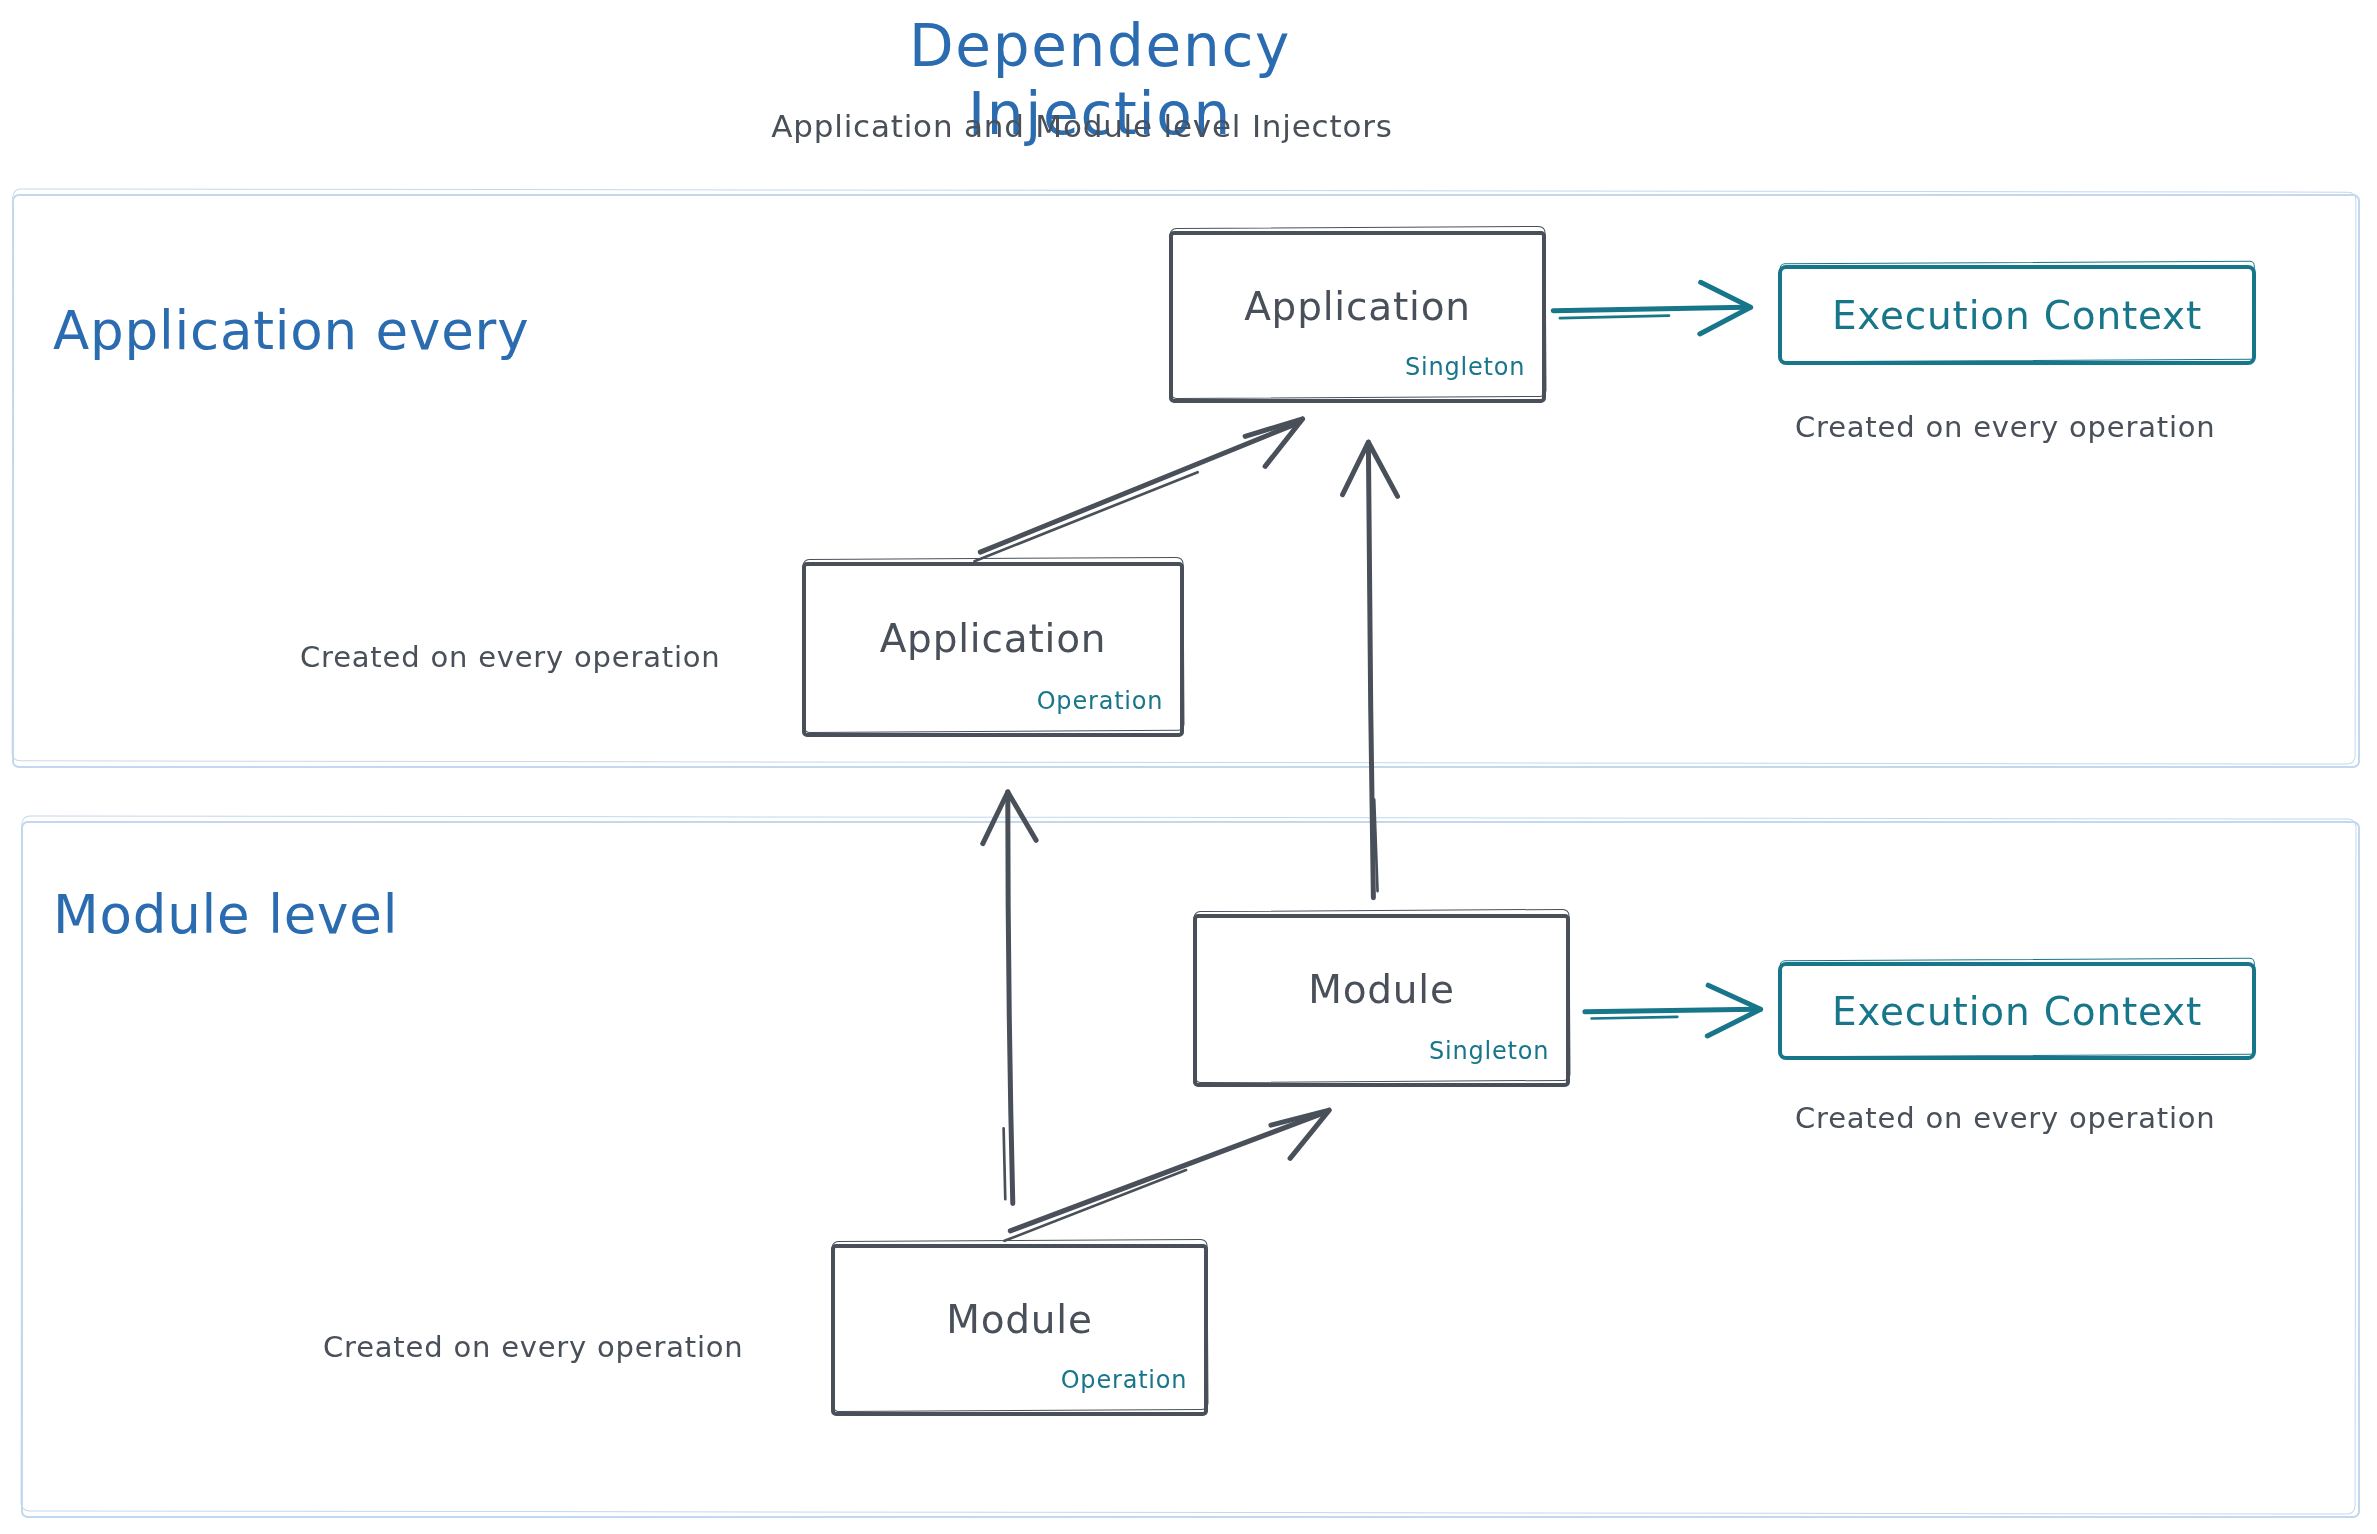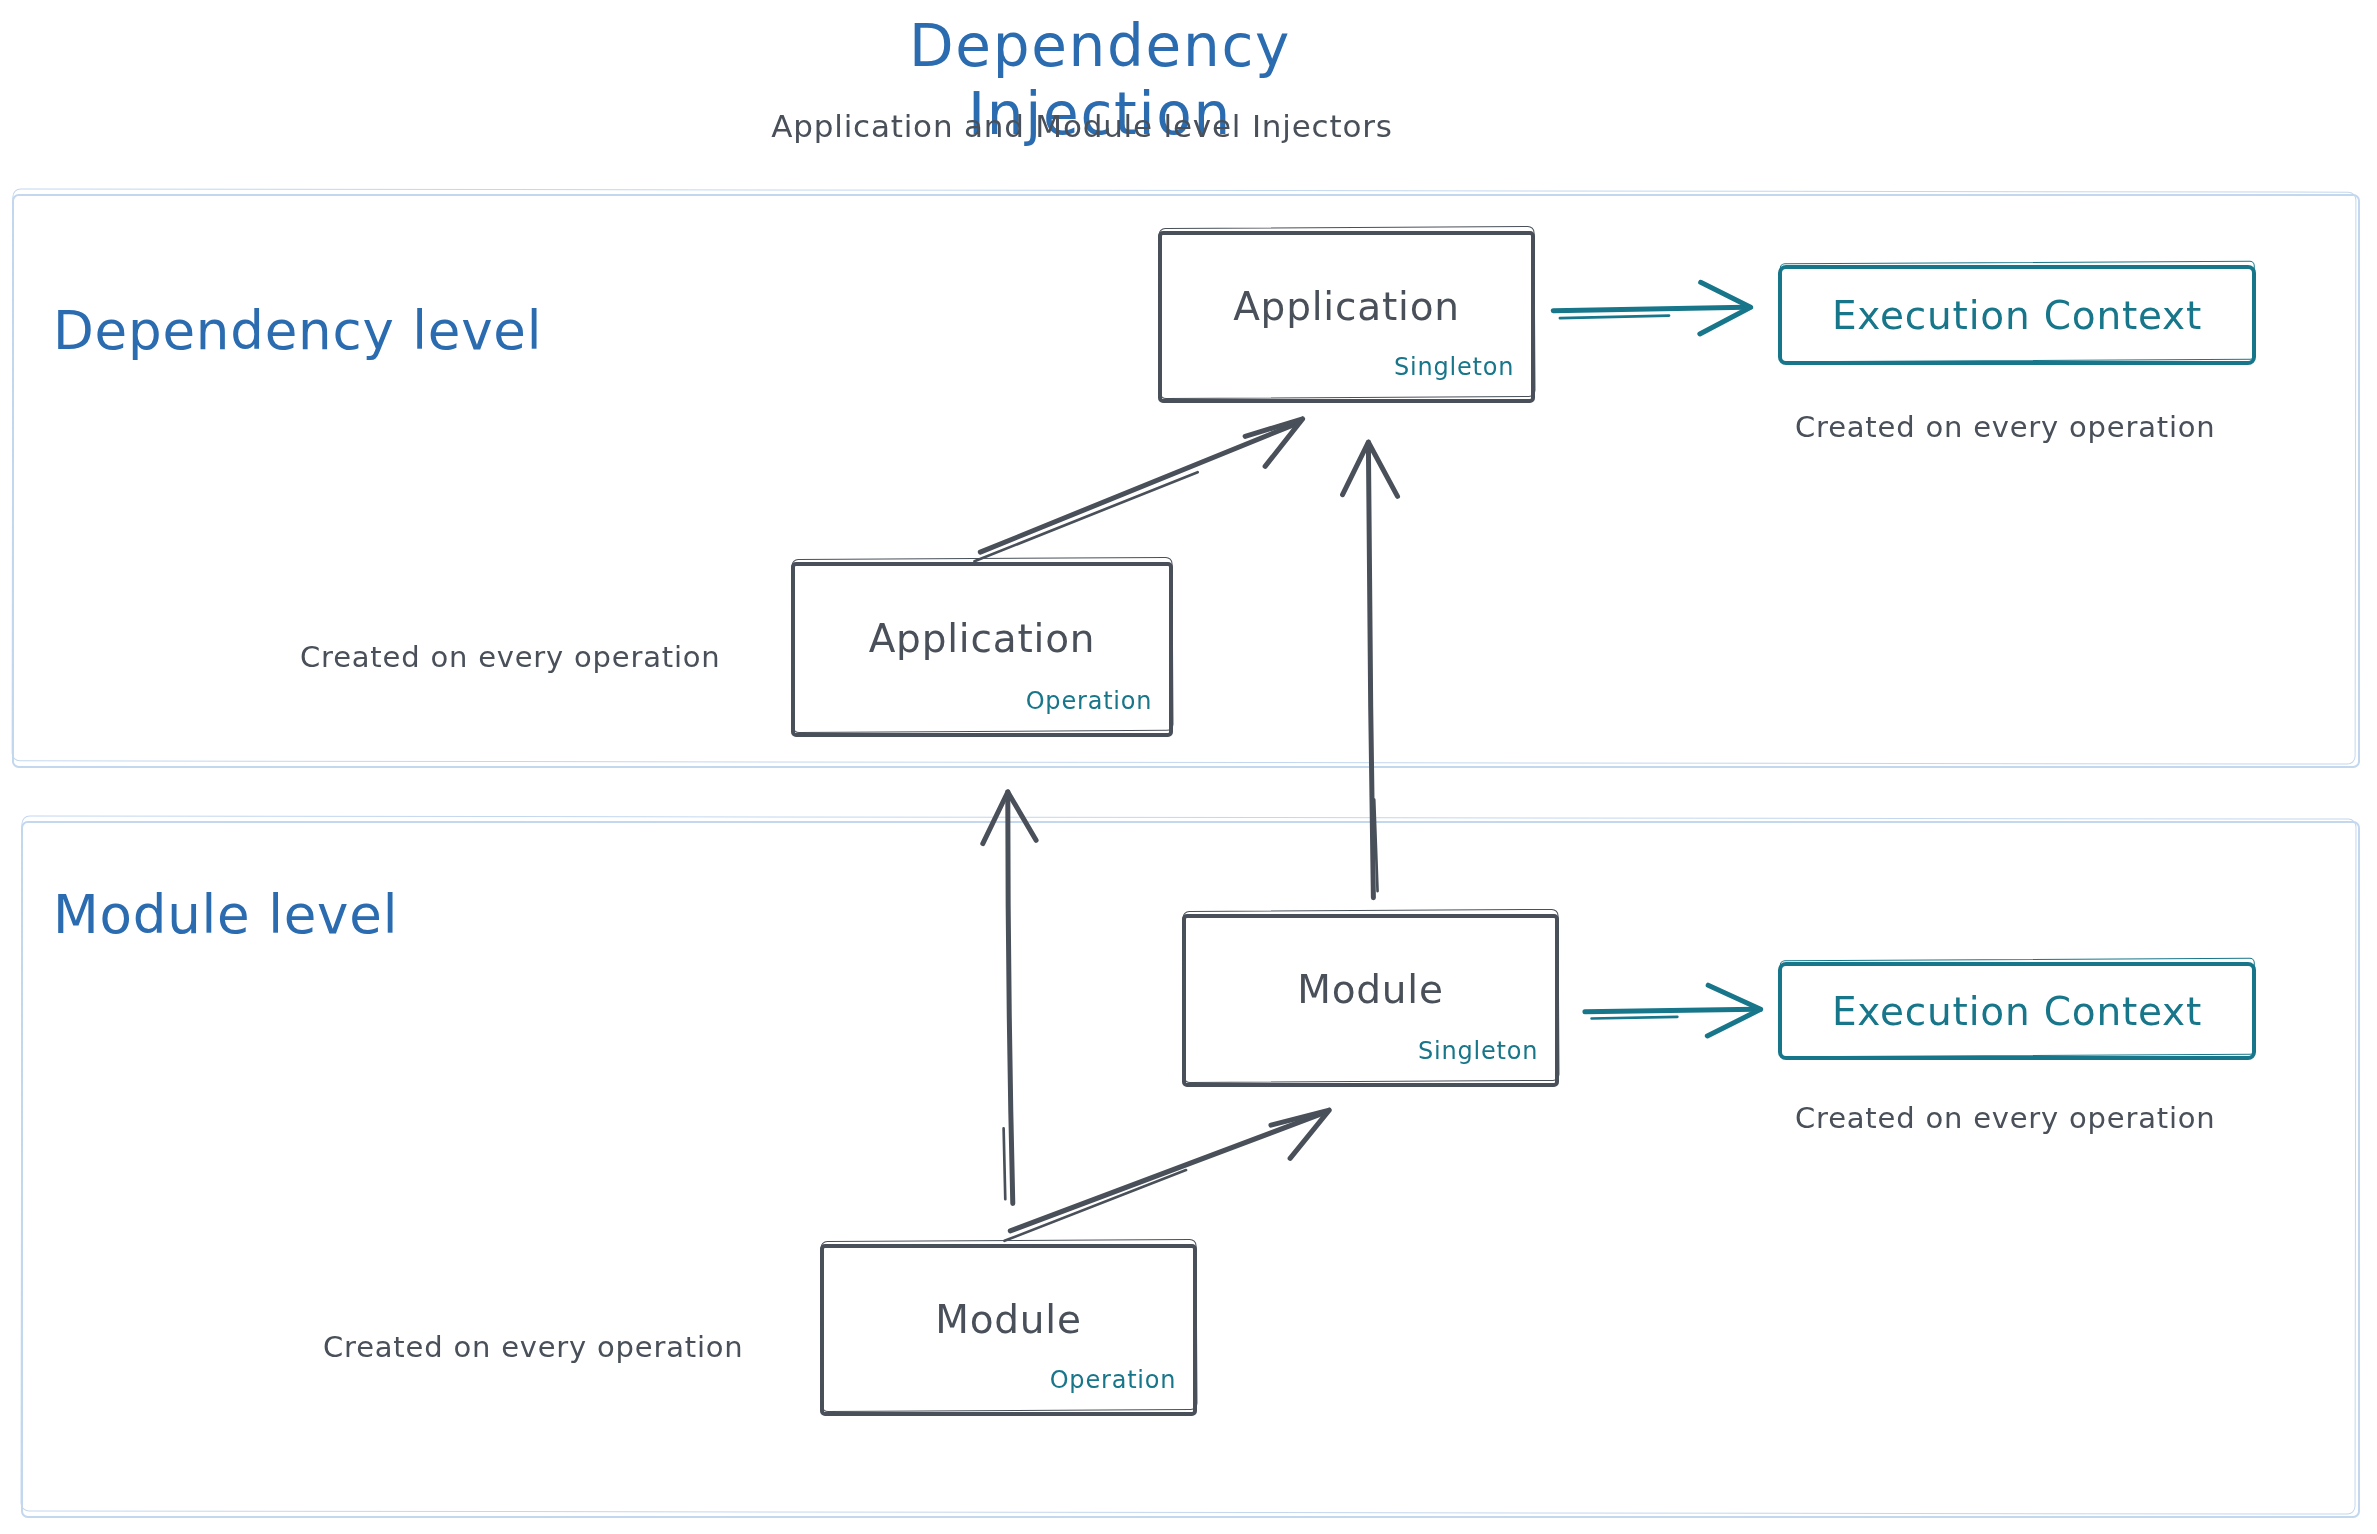--- a/index.html
+++ b/index.html
@@ -40,21 +40,21 @@
 
   .level-label{
     font-size:53px;color:var(--blue);letter-spacing:0.8px;font-weight:500;
   }
   .label-app{left:53px;top:300px;}
   .label-mod{left:53px;top:884px;}
 
   
   .node-box{
     border:4.2px solid var(--ink);border-radius:5px;background:#fff;
-    display:flex;align-items:center;justify-content:center;
+    display:flex;align-items:center;justify-content:center;margin-left:11px;
   }
   .node-box::before{
     content:"";position:absolute;inset:-8.3px -3.3px 1.7px -3.3px;
     border:1.7px solid var(--ink);border-radius:6.7px;transform:rotate(-.35deg);
     pointer-events:none;
   }
   .box-title{font-size:39px;color:var(--ink);letter-spacing:0.8px;margin-bottom:21.7px;}
   .box-scope{
     position:absolute;right:16.7px;bottom:18px;
     font-size:24px;color:var(--teal);letter-spacing:0.8px;
@@ -92,21 +92,21 @@
   .arrow-main{fill:none;stroke-width:6;stroke-linecap:round;stroke-linejoin:round;}
   .arrow-thin{fill:none;stroke-width:3.2;stroke-linecap:round;}
 </style>
 </head>
 <body>
 
 <div class="abs page-title">Dependency Injection</div>
 <div class="abs page-subtitle">Application and Module level Injectors</div>
 
 <div class="abs level-frame frame-app"></div>
-<div class="abs level-label label-app">Dependency level</div>
+<div class="abs level-label label-app">Application every</div>
 
 <div class="abs level-frame frame-mod"></div>
 <div class="abs level-label label-mod">Module level</div>
 
 <div class="abs node-box box-app-singleton">
   <span class="box-title">Application</span>
   <span class="box-scope">Singleton</span>
 </div>
 
 <div class="abs node-box box-app-operation">

